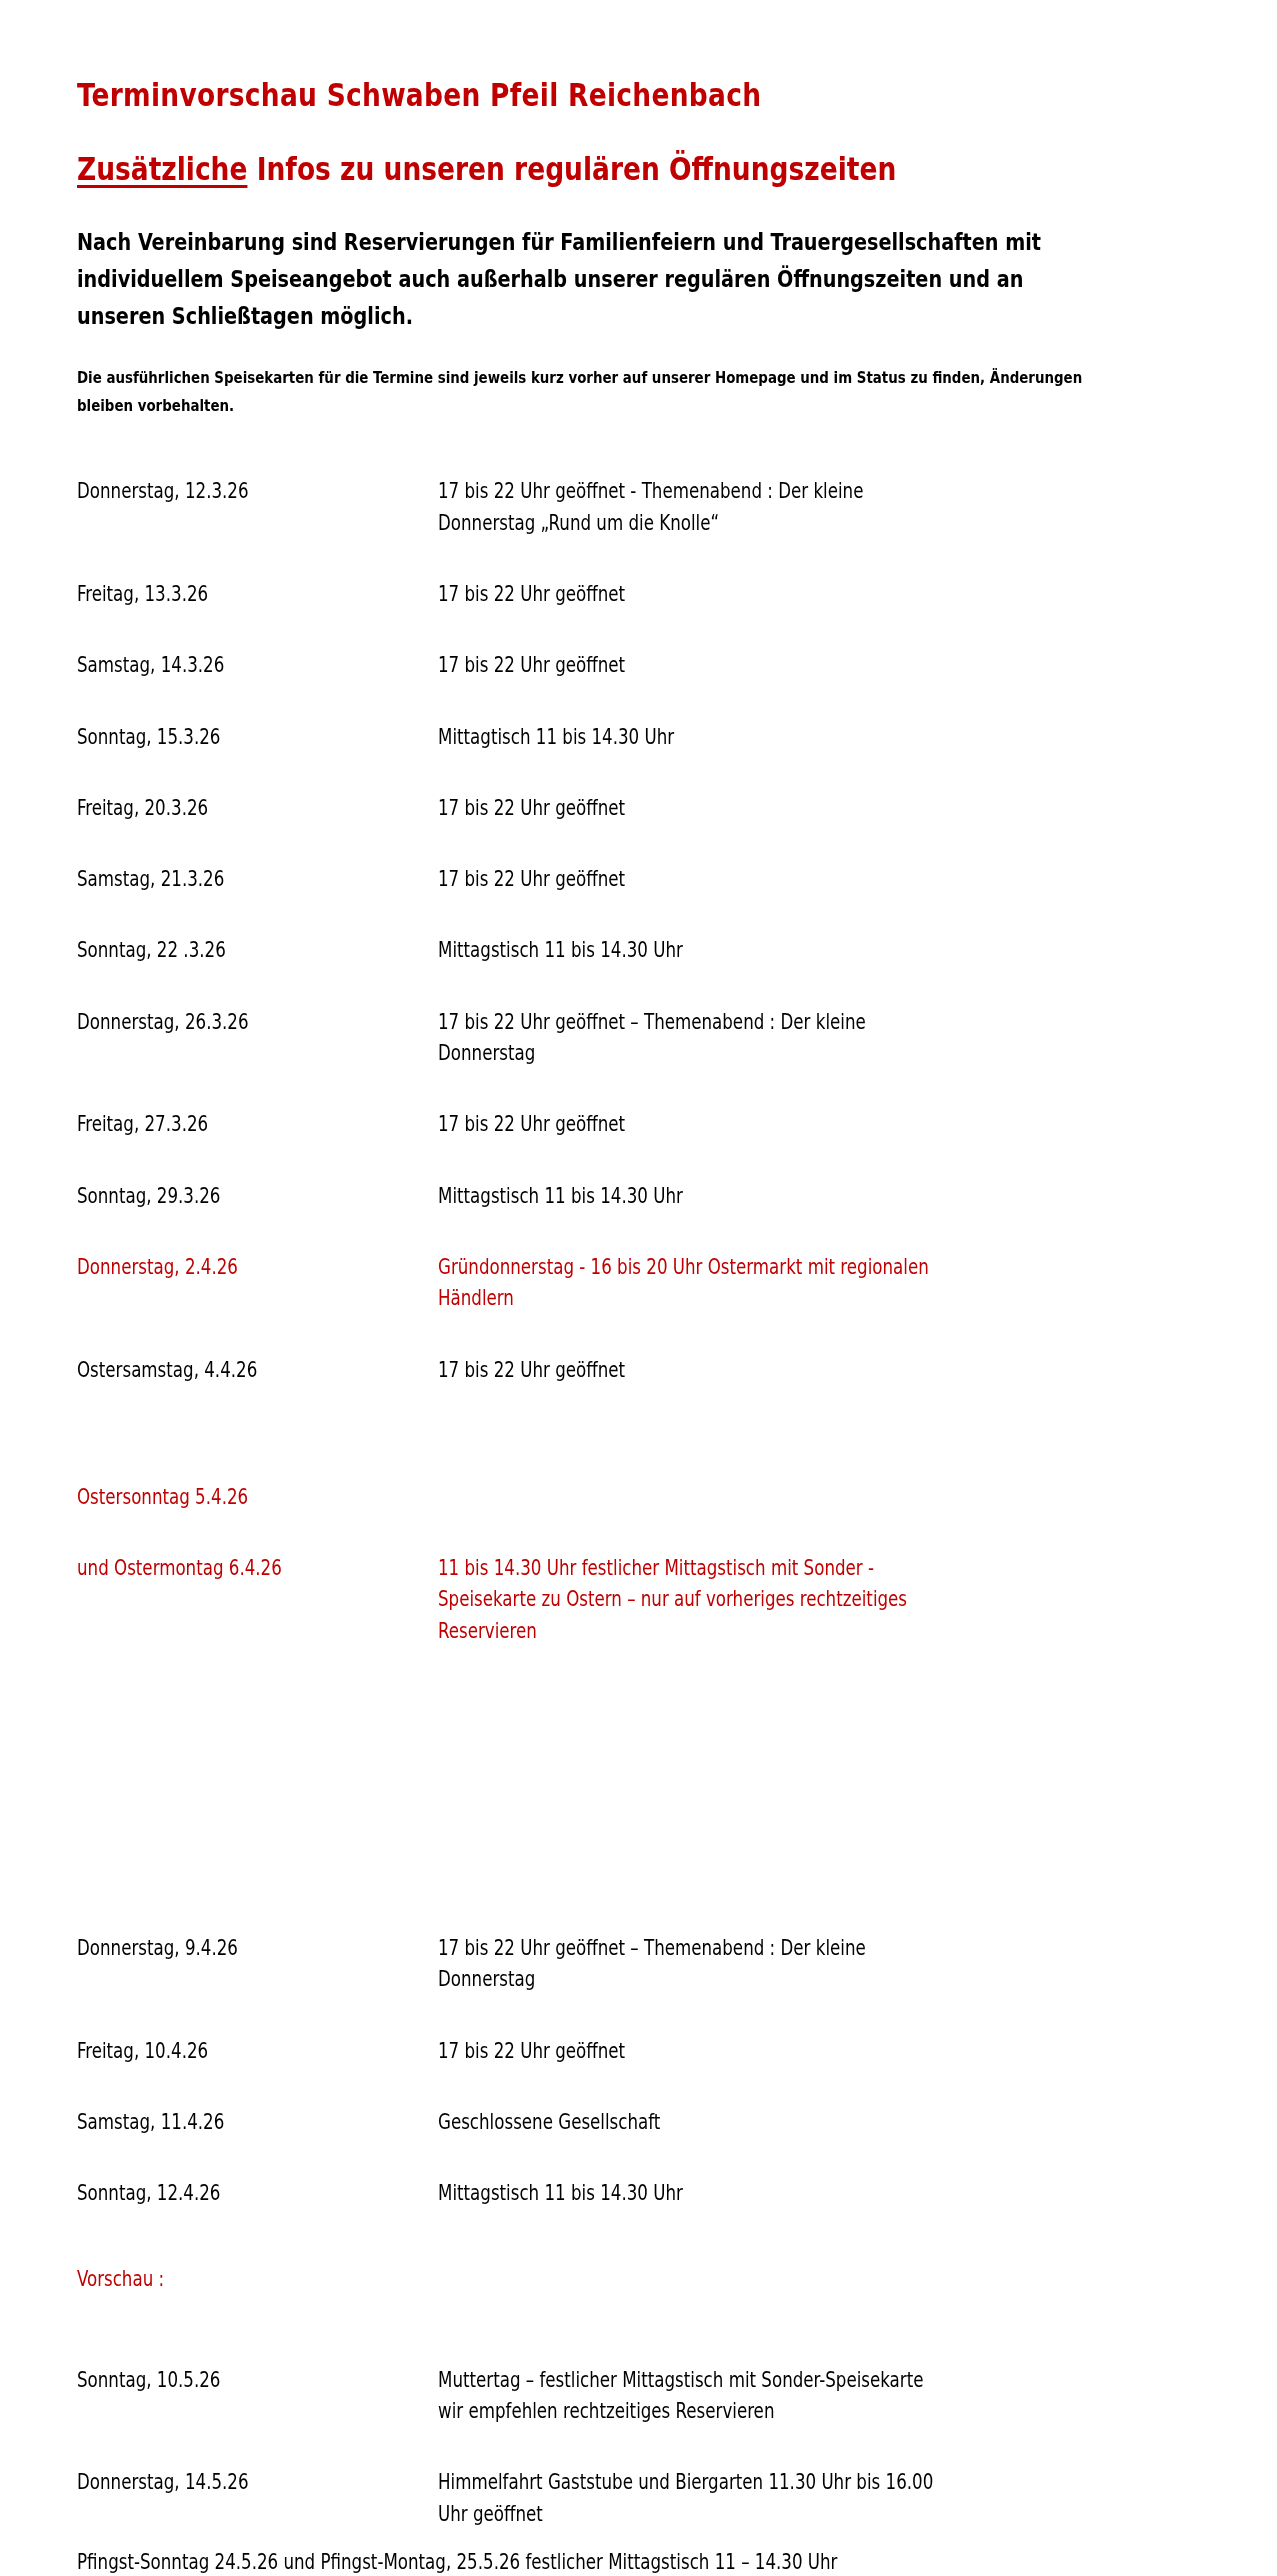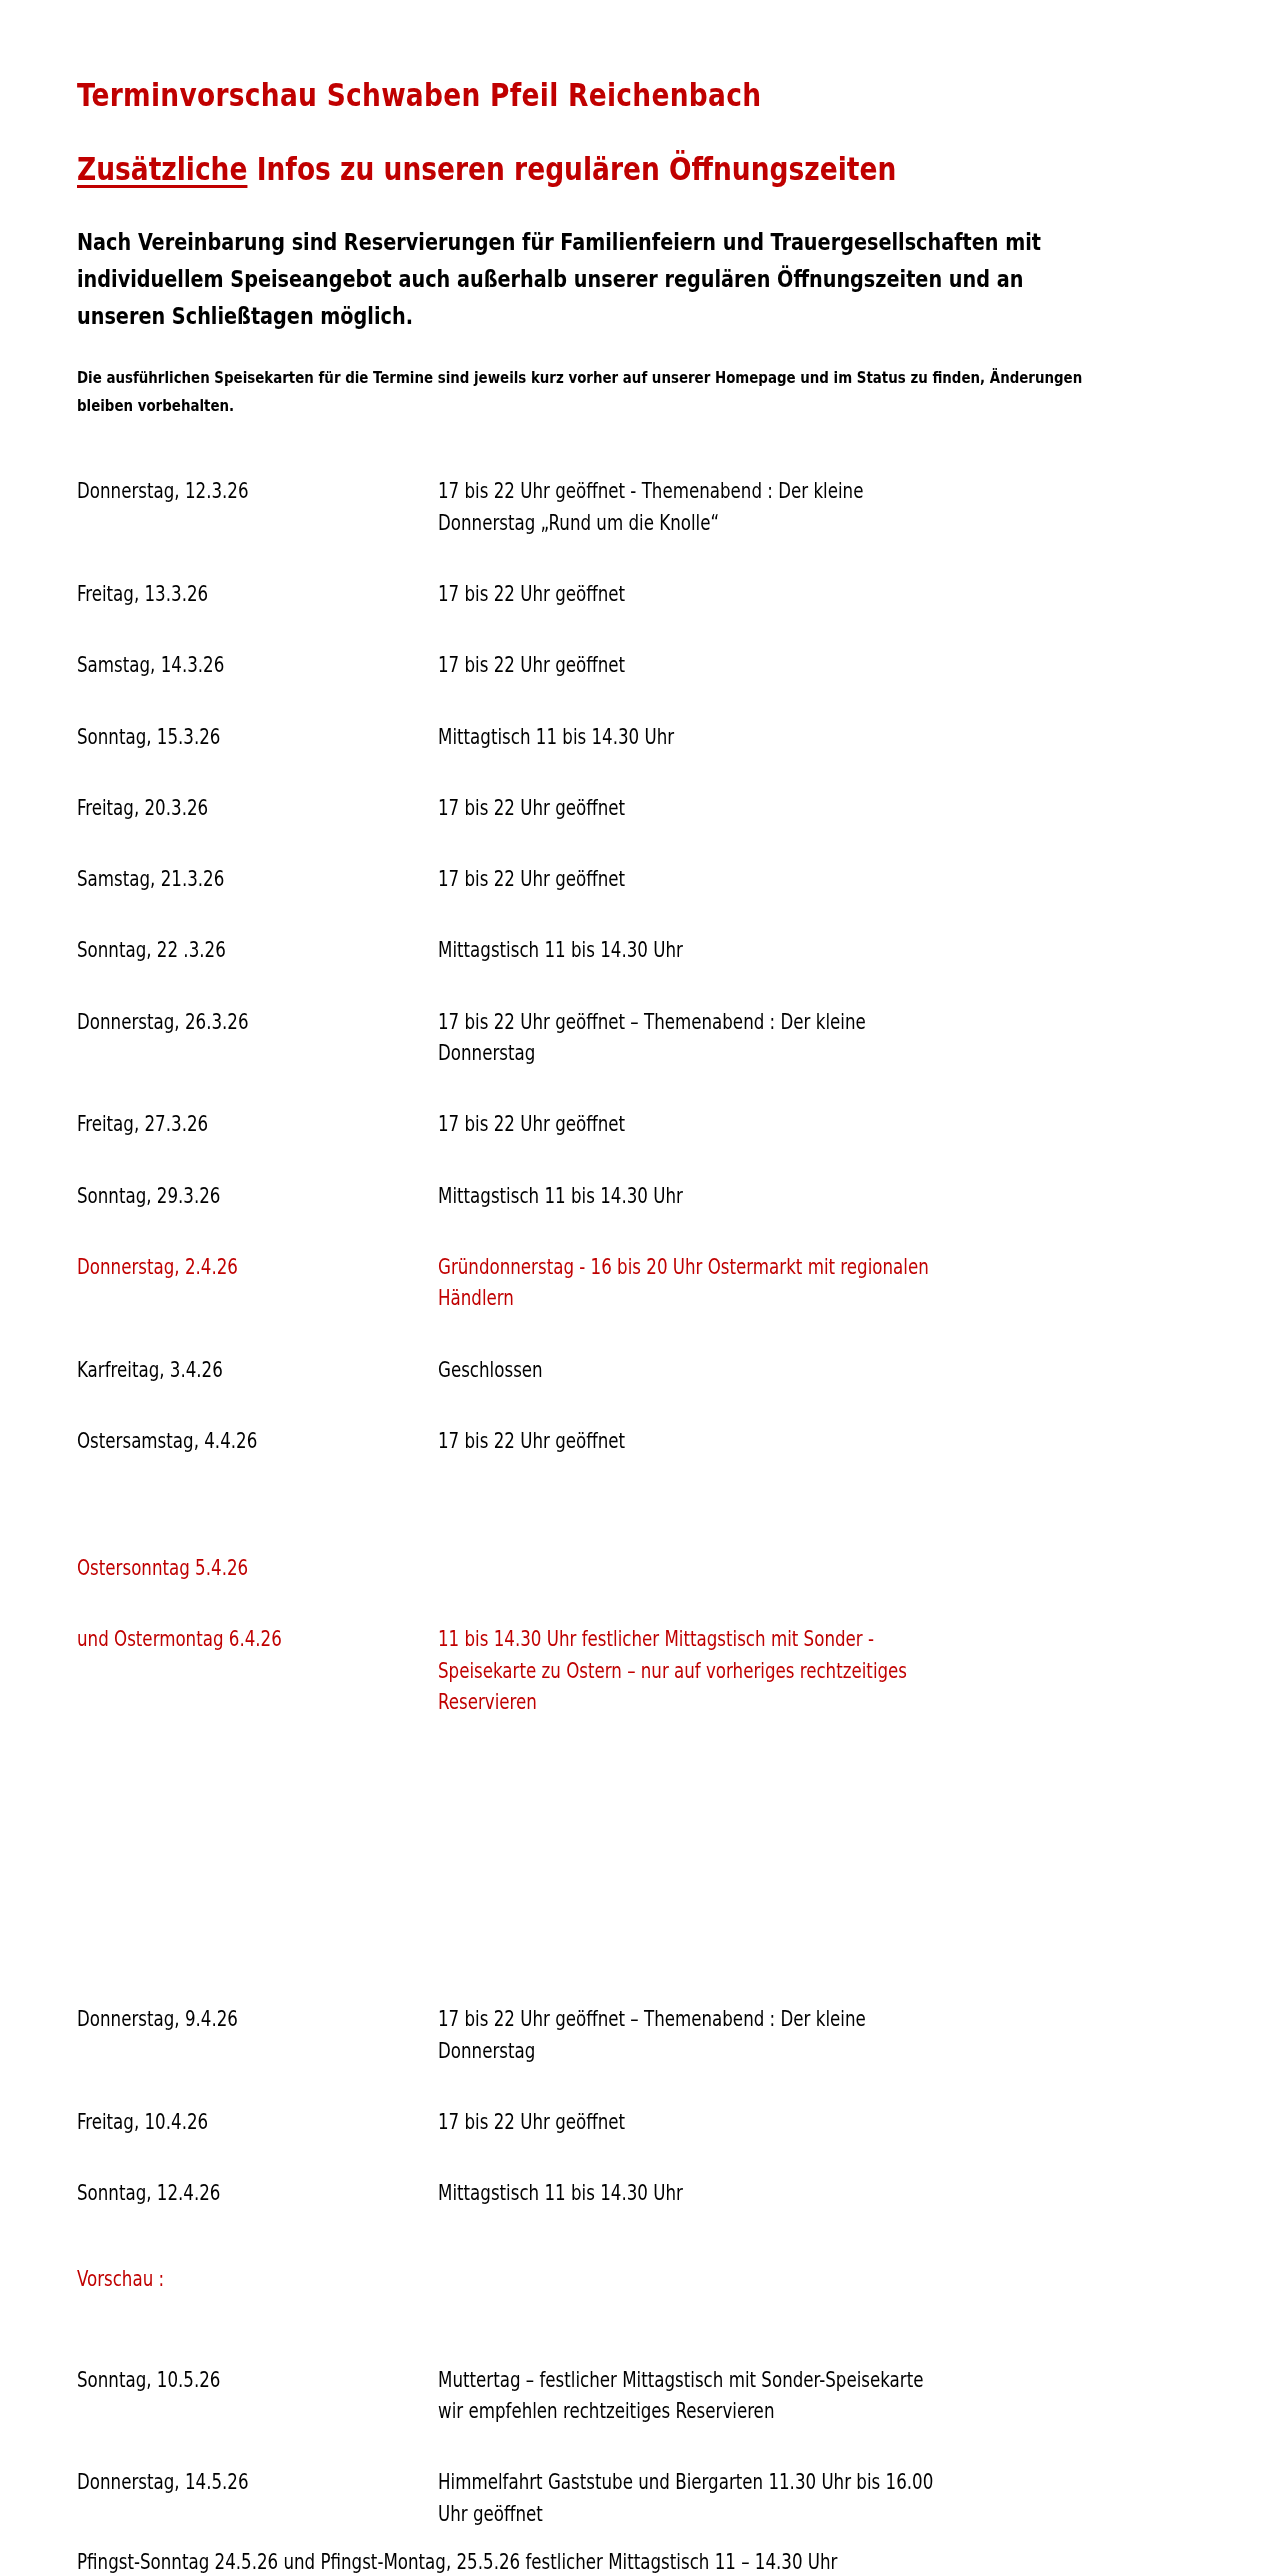--- a/index.html
+++ b/index.html
@@ -208,24 +208,20 @@
       </div>
 
       <div class="row two-line red">
         <div class="date">Donnerstag, 2.4.26</div>
         <div class="desc">
           <span>Gründonnerstag -  16 bis 20 Uhr Ostermarkt mit regionalen</span><br>
           <span>Händlern</span>
         </div>
       </div>
 
-      <div class="row">
-        <div class="date">Karfreitag, 3.4.26</div>
-        <div class="desc">Geschlossen</div>
-      </div>
 
       <div class="row">
         <div class="date">Ostersamstag, 4.4.26</div>
         <div class="desc">17 bis 22 Uhr geöffnet</div>
       </div>
 
     </div>
 
     <div class="spacer-md"></div>
 
@@ -251,20 +247,24 @@
           <span>17 bis 22 Uhr geöffnet – Themenabend : Der kleine</span><br>
           <span>Donnerstag</span>
         </div>
       </div>
 
       <div class="row">
         <div class="date">Freitag, 10.4.26</div>
         <div class="desc">17 bis 22 Uhr geöffnet</div>
       </div>
 
+      <div class="row">
+        <div class="date">Samstag, 11.4.26</div>
+        <div class="desc">Geschlossene Gesellschaft</div>
+      </div>
 
       <div class="row">
         <div class="date">Sonntag, 12.4.26</div>
         <div class="desc">Mittagstisch 11 bis 14.30 Uhr</div>
       </div>
 
     </div>
 
     <div class="spacer-sm"></div>
 

